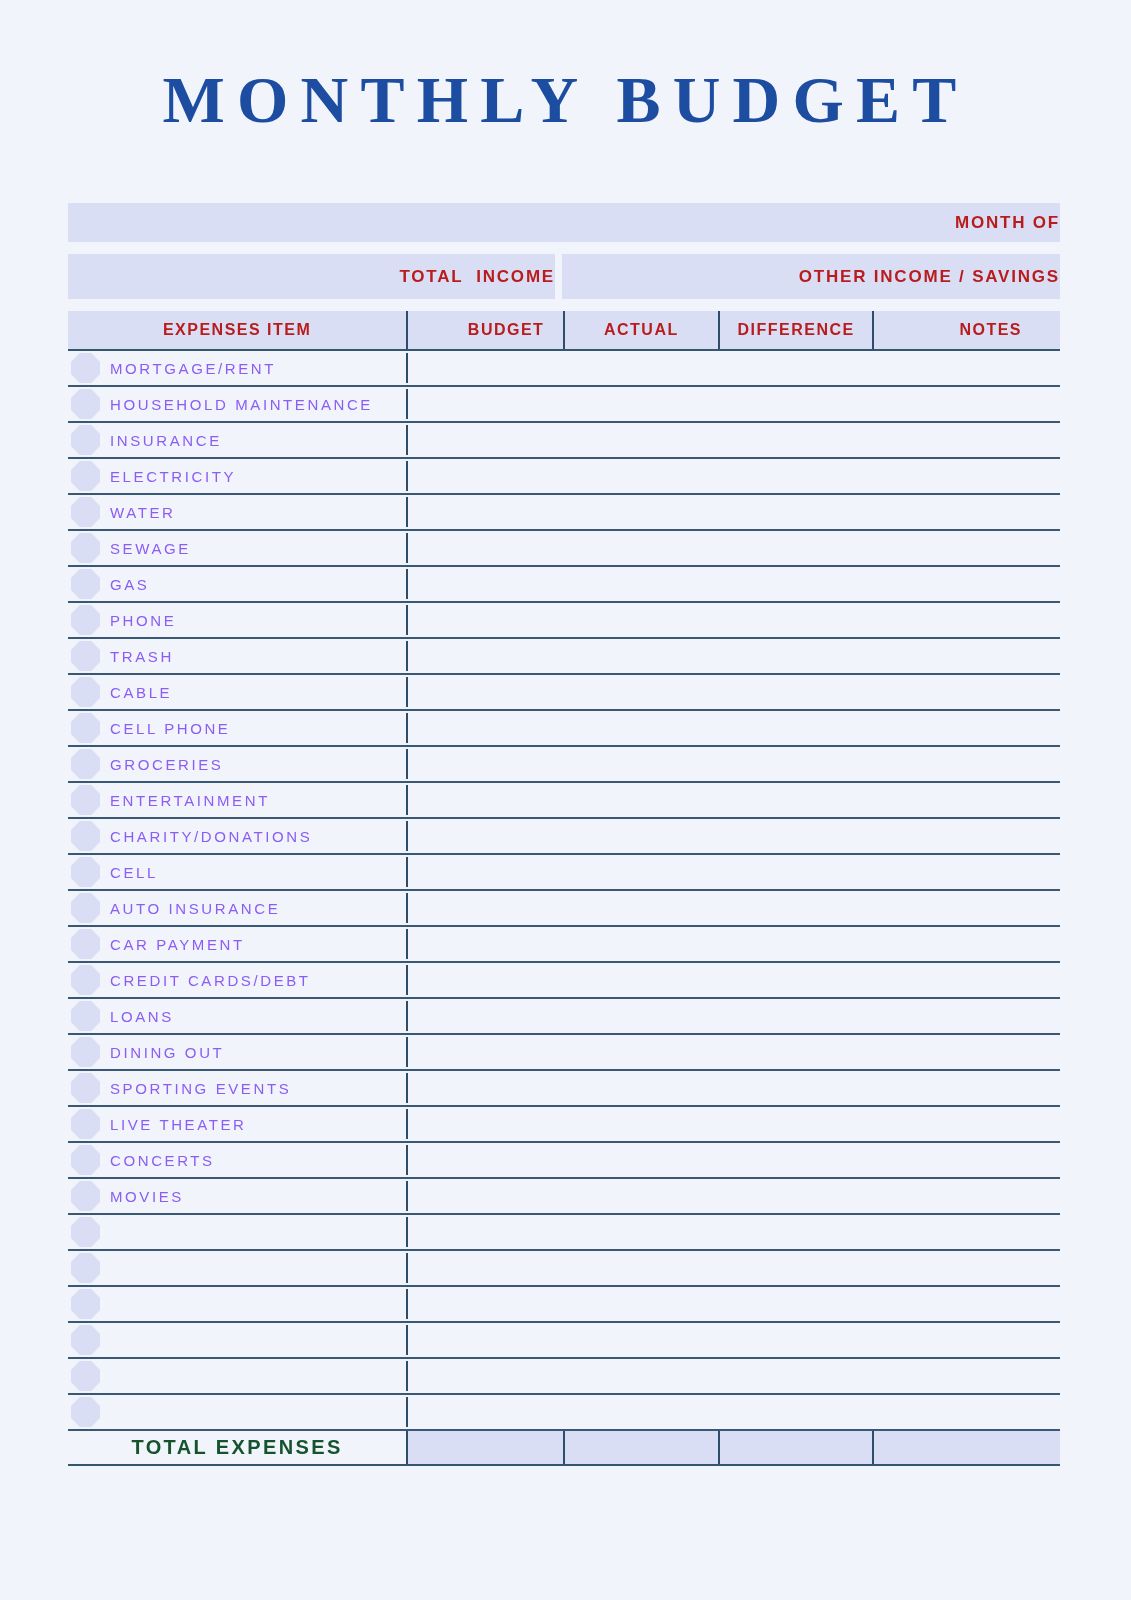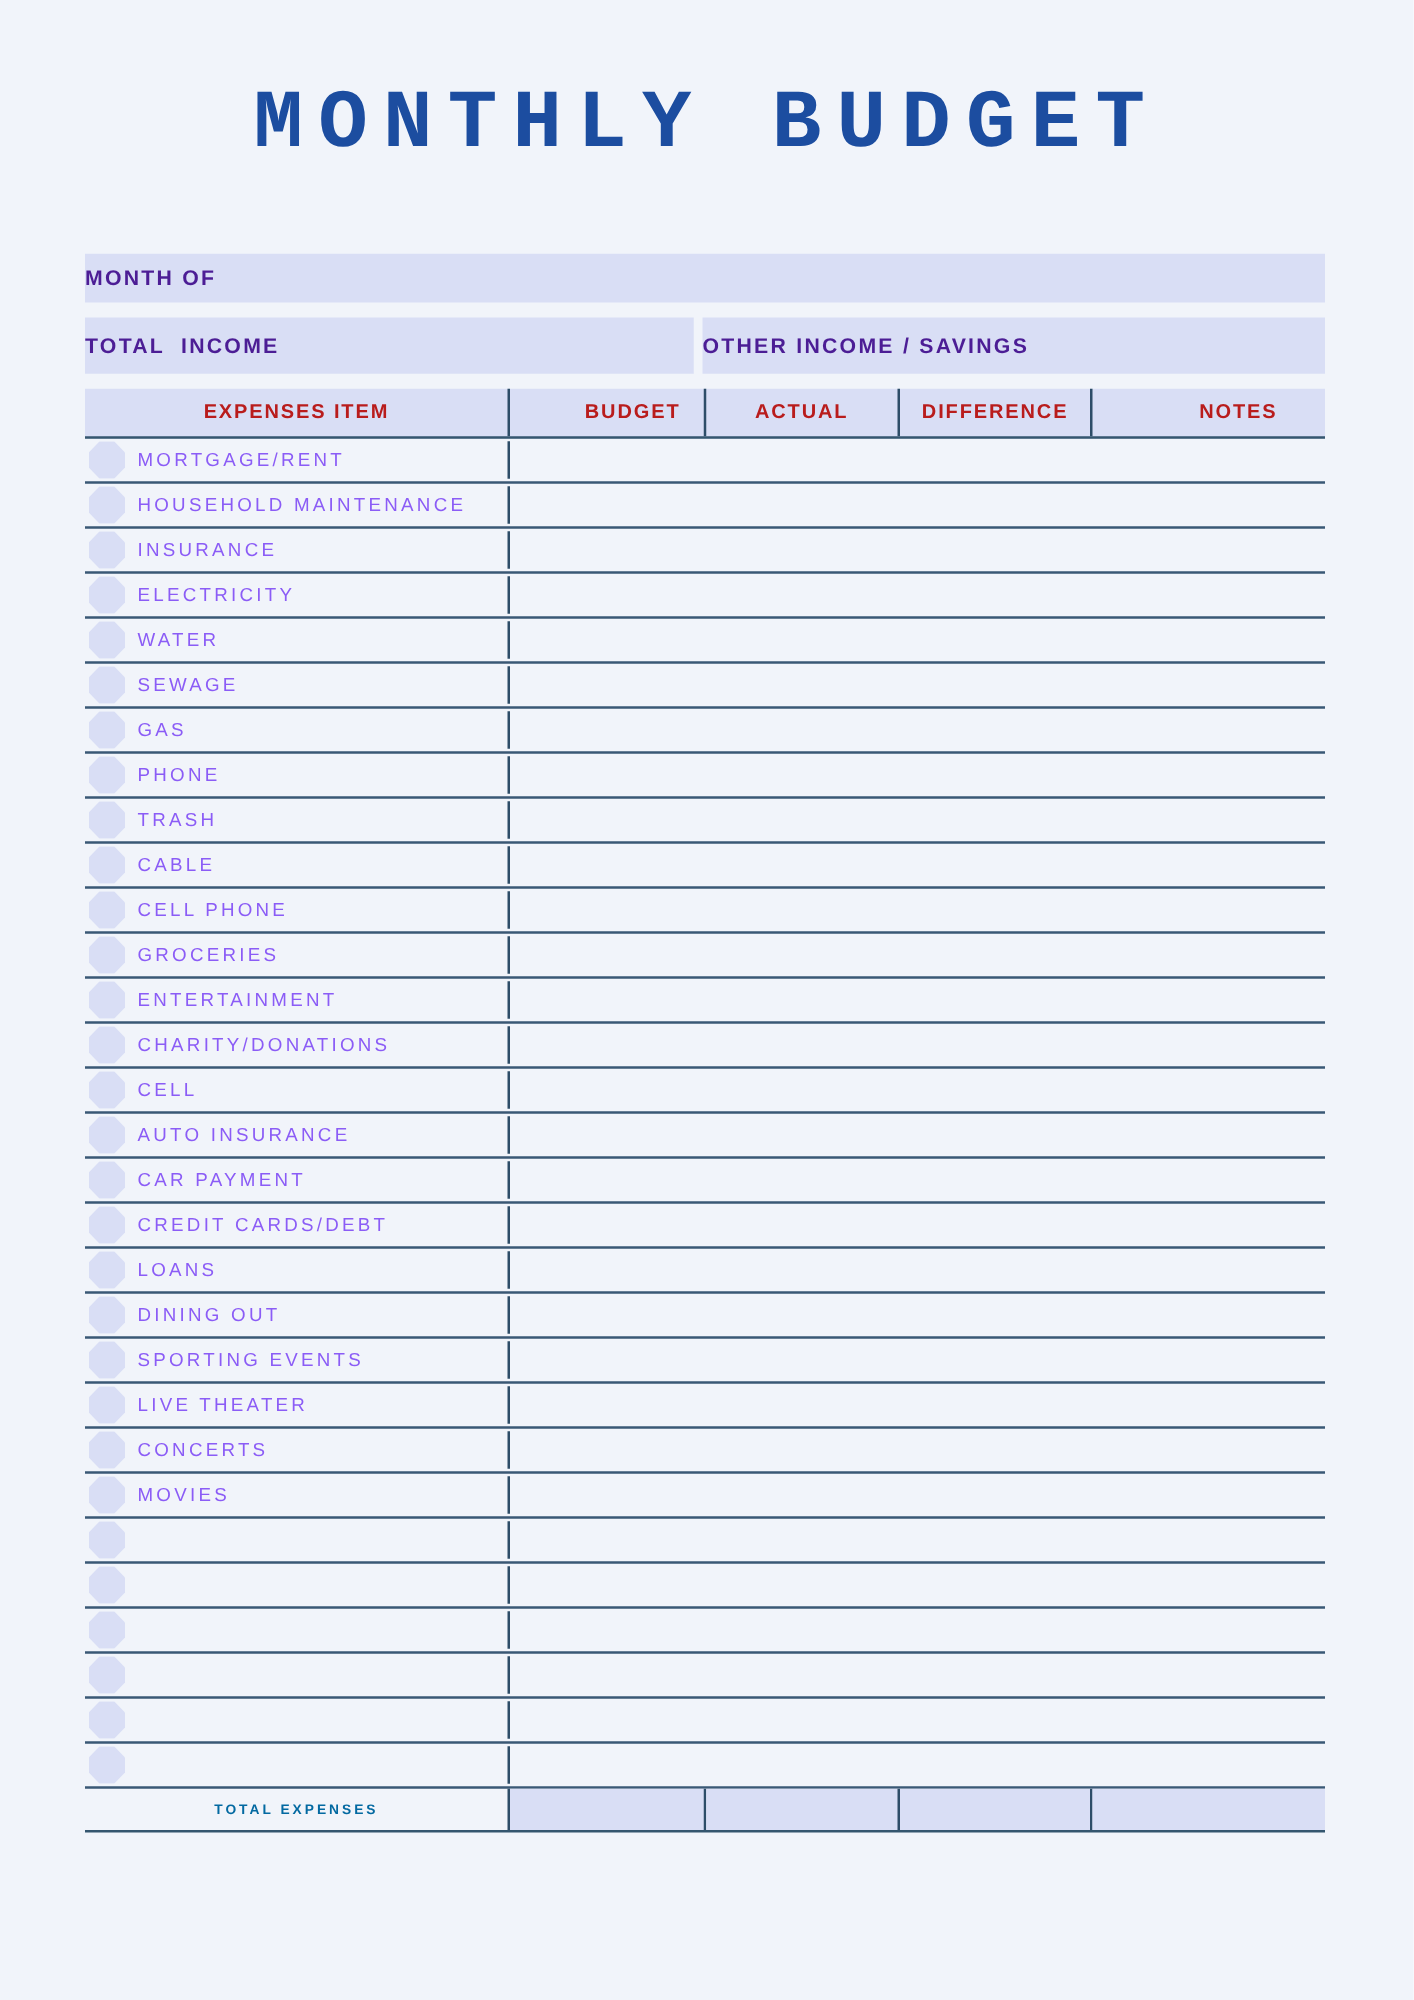--- a/index.html
+++ b/index.html
@@ -6,39 +6,41 @@
   .page {
     position:relative;
     width:1131px; height:1600px;
     background:#f1f4fa;
     font-family:"Liberation Sans", sans-serif;
     overflow:hidden;
   }
   .title {
     position:absolute; top:62px; left:0; width:100%;
     text-align:center;
-    font-family:Liberation Mono, monospace;
+    font-family:Liberation Serif, serif;
     font-weight:700;
     font-size:66px;
     letter-spacing:0.185em;
     color:#1c4da0;
     white-space:nowrap;
   }
   .content {
     position:absolute; left:68px; top:203px; width:992px;
   }
   .bar {
     background:#d9def5;
-    color:#4c1d95;
+    color:#b91c1c;
     font-weight:700;
     font-size:17px;
     letter-spacing:1.8px;
     display:flex; align-items:center;
+    padding-left:15px;
     box-sizing:border-box;
     white-space:pre;
+    justify-content:flex-end;
   }
   .bar-month { height:39px; margin-bottom:12px; }
   .income-row { display:flex; gap:7px; margin-bottom:12px; }
   .income-row .bar { height:45px; }
   .bar-total-income { width:487px; }
   .bar-other-income { flex:1; }
 
   .budget-table { width:100%; }
   .t-row { display:flex; box-sizing:border-box; }
   .cell { box-sizing:border-box; }
@@ -81,21 +83,21 @@
     letter-spacing:2.6px;
     white-space:nowrap;
   }
 
   .total-row {
     height:35px;
     border-bottom:2px solid #35566f;
   }
   .total-row .c1 {
     display:flex; align-items:center; justify-content:center;
-    color:#0369a1; font-weight:700; font-size:11px; letter-spacing:2.4px;
+    color:#14532d; font-weight:700; font-size:20px; letter-spacing:2.4px;
   }
   .total-row .fill { background:#d9def5; }
 </style>
 </head>
 <body>
 
 <div class="page">
   <div class="title">MONTHLY BUDGET</div>
 
   <div class="content">

